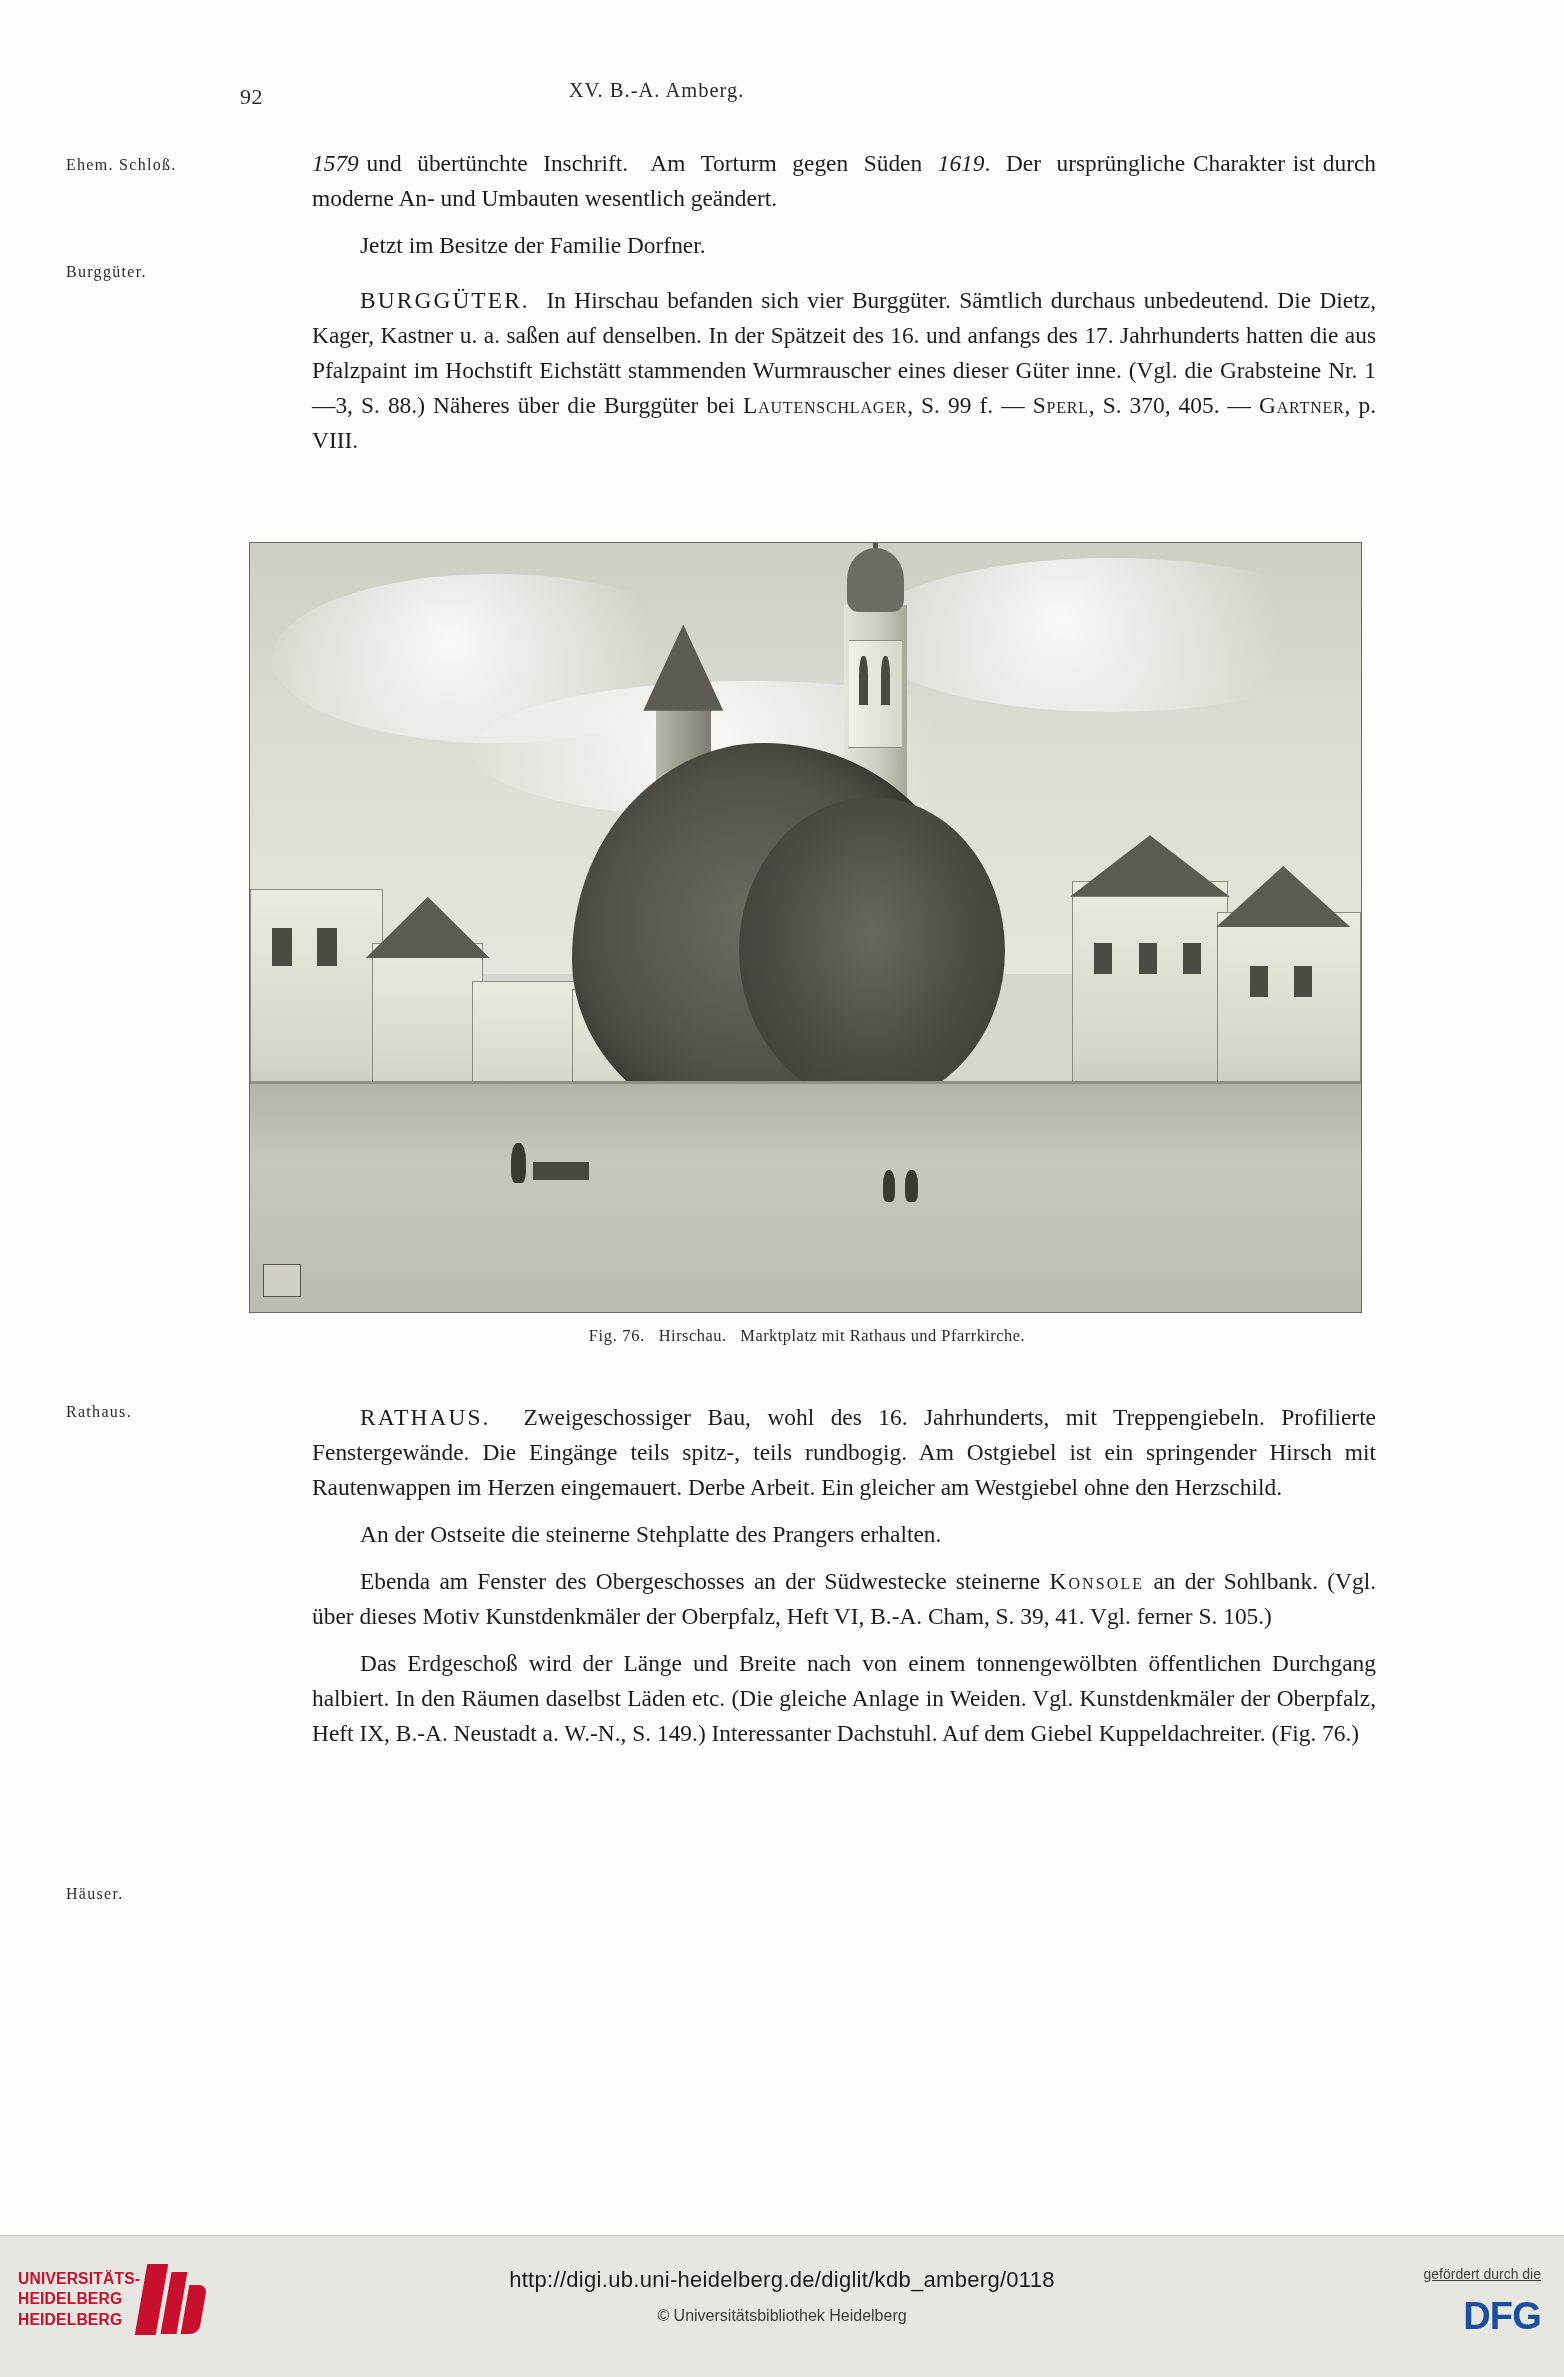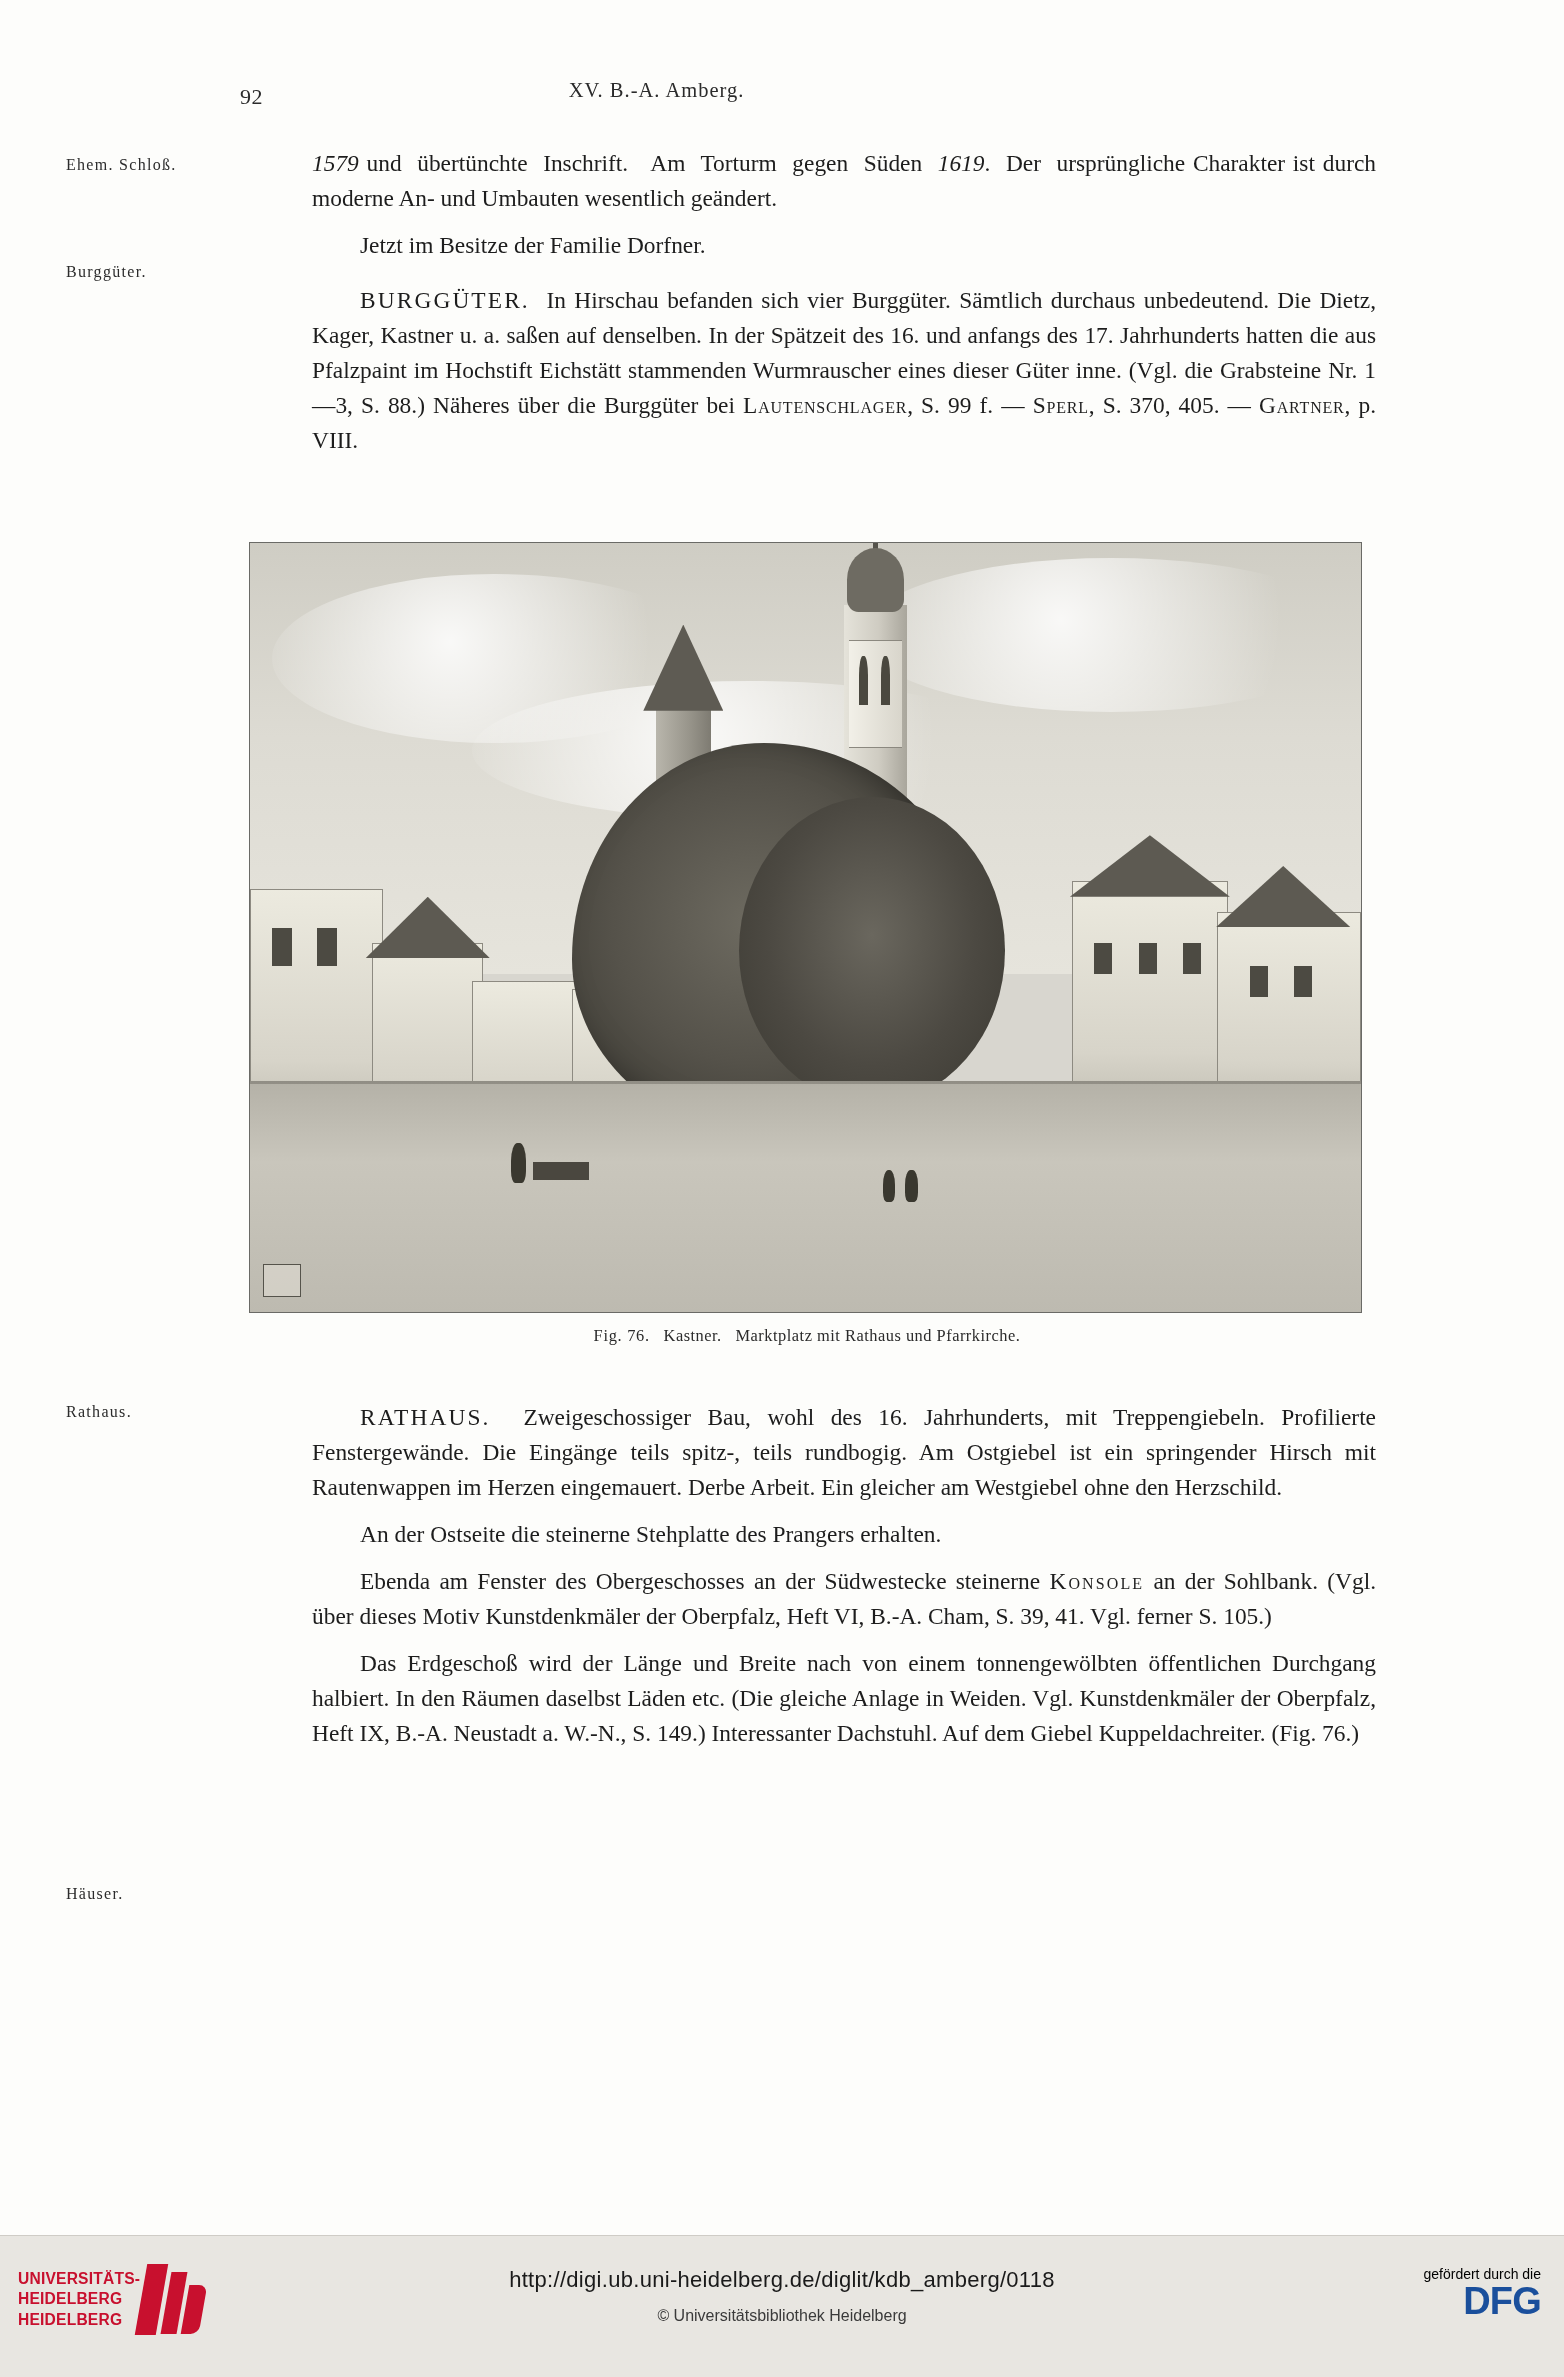--- a/index.html
+++ b/index.html
@@ -289,23 +289,24 @@
   .dfg {
     position: absolute;
     right: 23px;
     top: 29.5px;
     width: 189px;
     text-align: right;
   }
   .dfg-sup {
     font-family: "Liberation Sans", sans-serif;
     font-size: 14px;
-    color: #000000;
+    color: #404040;
     display: block;
-    margin-bottom: 0;
+    margin-bottom: 15px;
+    text-decoration: underline;
   }
   .dfg-logo {
     font-family: "Liberation Sans", sans-serif;
     font-size: 38px;
     font-weight: bold;
     color: #1a4f9c;
     letter-spacing: -0.8px;
     line-height: 38px;
   }
 </style>
@@ -379,21 +380,21 @@
       <div class="ground"></div>
 
       <div class="figure" style="left:23.5%;top:78%;width:1.3%;height:5.2%;"></div>
       <div class="cart" style="left:25.5%;top:80.5%;width:5%;height:2.4%;"></div>
       <div class="figure" style="left:57.0%;top:81.5%;width:1.1%;height:4.2%;"></div>
       <div class="figure" style="left:59.0%;top:81.5%;width:1.1%;height:4.2%;"></div>
       <div class="fig-corner-mark"></div>
     </div>
     <div class="fig-caption">
       <span class="fc-label">Fig. 76.</span>&nbsp;&nbsp;
-      <span>Kastner.</span>&nbsp;&nbsp;
+      <span>Hirschau.</span>&nbsp;&nbsp;
       <span>Marktplatz mit Rathaus und Pfarrkirche.</span>
     </div>
   </div>
 
   <div class="content" style="top:1400px;">
 
     <p class="para">
       <span style="display:inline-block;width:48px;"></span><span class="bigcaps">RATHAUS.</span>&nbsp;&nbsp;<span>Zweigeschossiger Bau, wohl des 16. Jahrhunderts, mit Treppengiebeln. Profilierte Fenstergewände. Die Eingänge teils spitz-, teils rundbogig. Am Ostgiebel ist ein springender Hirsch mit Rautenwappen im Herzen eingemauert. Derbe Arbeit. Ein gleicher am Westgiebel ohne den Herzschild.</span>
     </p>
 

